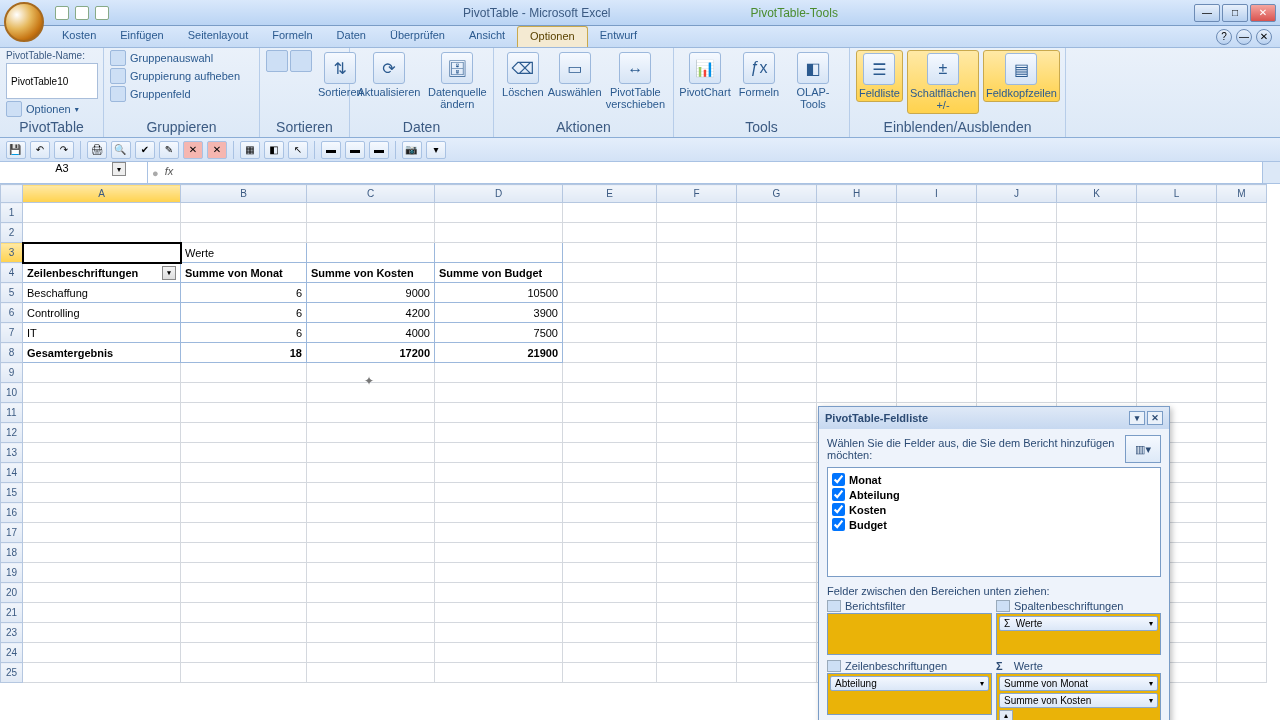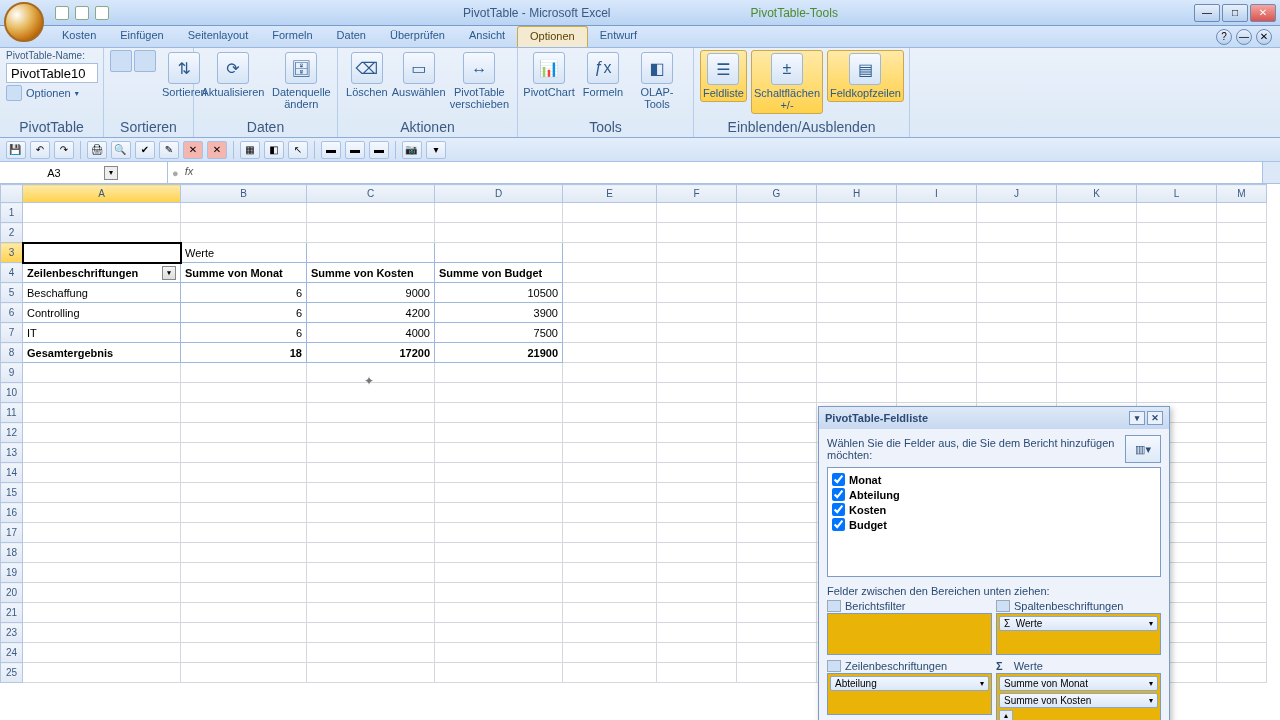--- a/index.html
+++ b/index.html
@@ -21,36 +21,36 @@
   .ribbon-tab.active { background:#f4ead2; border:1px solid #c9a94d; border-bottom:none; border-radius:3px 3px 0 0; color:#5a4200;}
   .help-btns { margin-left:auto; display:flex; gap:4px; padding-right:8px; align-items:center;}
   .help-btn { width:16px;height:16px;border:1px solid #6c8bb5;border-radius:8px;background:linear-gradient(#e8f0fb,#b7d0ef);font-size:10px;display:flex;align-items:center;justify-content:center;}
 
   
   .ribbon { height:90px; background:linear-gradient(#eaf1fa,#dde9f7); border-bottom:1px solid #8badd6; display:flex; font-size:11px;}
   .ribbon-group { border-right:1px solid #b7cde9; padding:2px 6px 0; display:flex; flex-direction:column; justify-content:space-between; height:100%; }
   .group-body { flex:1; display:flex; gap:4px; align-items:flex-start; }
   .group-label { text-align:center; color:#3b5a82; font-size:14px; padding:1px 0 2px;}
   .small-label { color:#3b5a82; font-size:10px; }
-  .ribbon-field { border:1px solid #a9bedb; background:#fff; height:20px; padding:3px 4px; font-size:13px; width:118px;}
+  .ribbon-field { border:1px solid #a9bedb; background:#fff; height:36px; padding:3px 4px; font-size:10px; width:118px;}
   .vtext { display:flex; flex-direction:column; gap:2px; }
   .icon-btn-lg { width:50px; display:flex; flex-direction:column; align-items:center; gap:2px; text-align:center; color:#2b5a8f; padding:2px;}
   .icon-box { width:32px; height:32px; background:linear-gradient(#f5f9ff,#d6e4f5); border:1px solid #9cb8dc; border-radius:3px; display:flex;align-items:center;justify-content:center;font-size:16px;}
   .toggle-on { background:linear-gradient(#ffe9a6,#ffd24d); border:1px solid #c9a94d; border-radius:3px; padding:2px;}
   .ribbon-row { display:flex; align-items:center; gap:4px; color:#2b5a8f;}
   .mini-icon{width:16px;height:16px;background:#cddff5;border:1px solid #9cb8dc;border-radius:2px;}
 
   
   .qat2 { height:24px; background:linear-gradient(#e4eefb,#d3e2f6); border-bottom:1px solid #a9c2e3; display:flex; align-items:center; gap:4px; padding:0 6px;}
   .qat2 .t { width:20px;height:18px;border:1px solid #a9c2e3;background:linear-gradient(#f5f9ff,#dde9f7);border-radius:2px;display:flex;align-items:center;justify-content:center;font-size:10px;}
   .sep{width:1px;height:18px;background:#a9c2e3;margin:0 2px;}
 
   
   .formula-bar { height:22px; display:flex; border-bottom:1px solid #a9c2e3; }
-  .name-box { width:168px; border-right:1px solid #a9c2e3; display:flex; align-items:center; padding:0 4px; }
+  .name-box { width:148px; border-right:1px solid #a9c2e3; display:flex; align-items:flex-start; padding:0 12px; }
   .name-box input{border:none;width:100px;text-align:center;font-size:11px;}
   .name-drop{width:14px;height:14px;border:1px solid #888;background:#eee;font-size:8px;display:flex;align-items:center;justify-content:center;}
   .fx-area{flex:1;display:flex;align-items:center;padding:0 4px;gap:6px;}
   .fx-btn{width:18px;height:16px;font-style:italic;color:#555;}
   .formula-input{flex:1;border:none;font-size:11px;}
   .fbar-end{width:18px;background:#dce8f7;border-left:1px solid #a9c2e3;}
 
   
   .sheet-area { position:relative; height: 536px; display:flex; }
   .sheet-scroll{overflow:hidden;flex:1;position:relative;}
@@ -140,20 +140,37 @@
       <div class="ribbon-row">
           <span class="mini-icon"></span>
           <span>Optionen</span>
           <span style="font-size:8px;">▾</span>
         </div>
     </div>
     <div class="group-label">PivotTable</div>
   </div>
 
 
+  <div class="ribbon-group" style="width:156px;">
+    <div class="vtext">
+      <div class="ribbon-row">
+          <span class="mini-icon"></span>
+          <span>Gruppenauswahl</span>
+        </div>
+      <div class="ribbon-row">
+          <span class="mini-icon"></span>
+          <span>Gruppierung aufheben</span>
+        </div>
+      <div class="ribbon-row">
+          <span class="mini-icon"></span>
+          <span>Gruppenfeld</span>
+        </div>
+    </div>
+    <div class="group-label">Gruppieren</div>
+  </div>
 
   <div class="ribbon-group" style="width:90px;">
     <div class="group-body">
       <div class="vtext" style="gap:2px;">
         <div style="display:flex;gap:2px;">
             <span class="mini-icon" style="width:22px;height:22px;"></span>
             <span class="mini-icon" style="width:22px;height:22px;"></span>
           </div>
       </div>
       <div class="icon-btn-lg">

